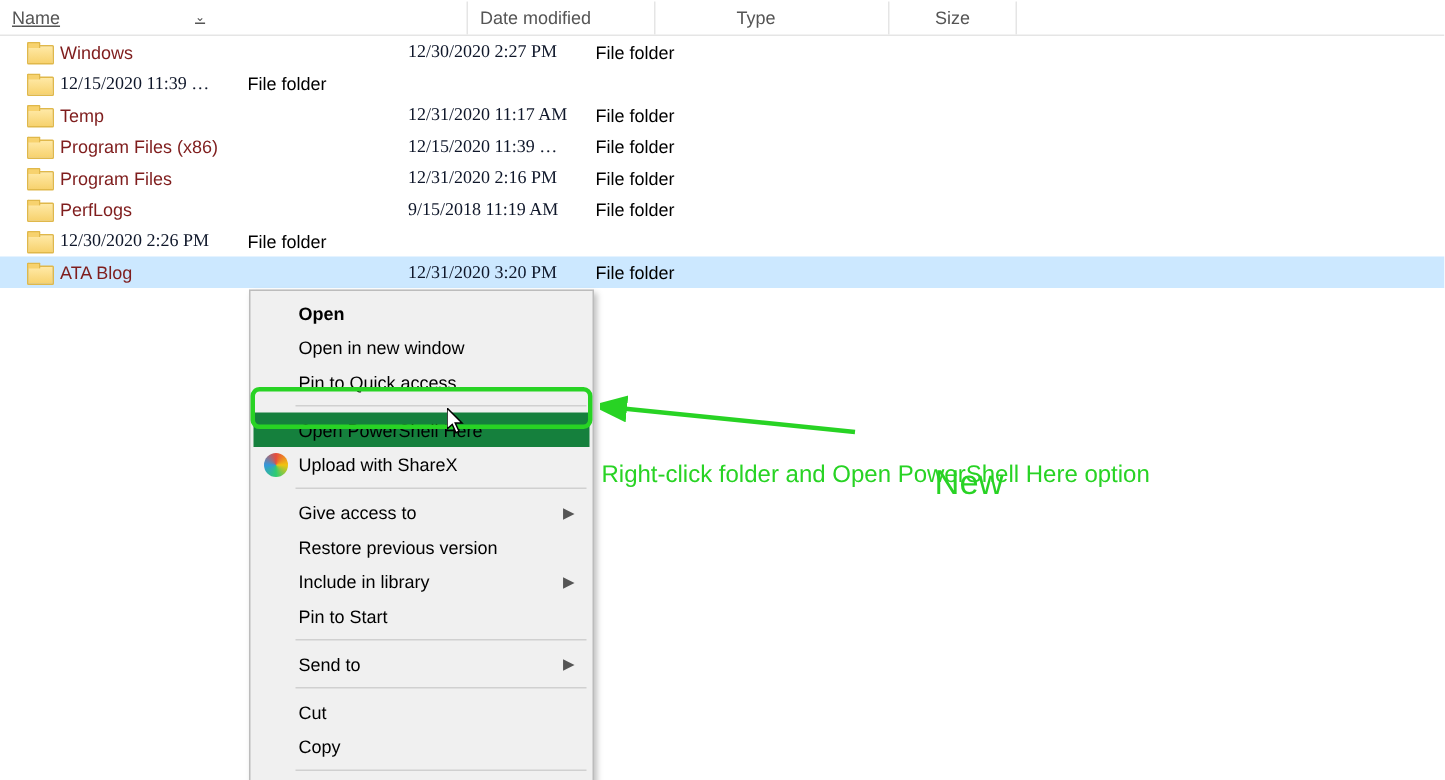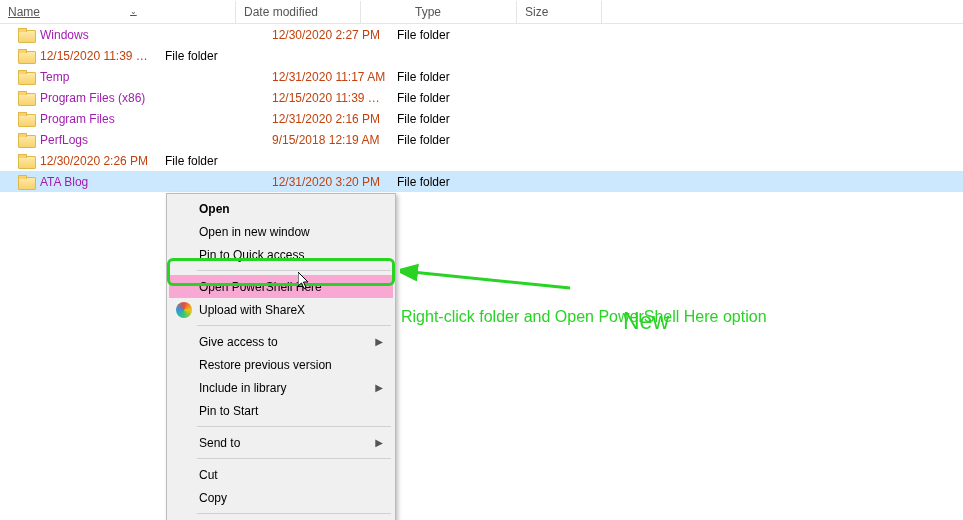--- a/index.html
+++ b/index.html
@@ -20,24 +20,24 @@
       color: #333;
     }
     .header-cell {
       padding: 4px 8px;
       border-right: 1px solid #e5e5e5;
       font-size: 12px;
       color: #555;
       display: flex;
       align-items: center;
     }
-    .col-name { width: 236px; text-decoration: underline; }
+    .col-name { width: 312px; text-decoration: underline; }
     .col-date { width: 125px; align-items: center; }
     .col-type { width: 110px; margin-left: 46px; }
-    .col-size { width: 85px; }
+    .col-size { width: 85px; justify-content: center; }
     .sort-arrow {
       margin: 0 auto 0 90px;
       font-size: 8px;
       color: #555;
     }
     .file-list { }
     .file-row {
       display: flex;
       height: 21px;
       align-items: center;
@@ -65,22 +65,22 @@
     .folder-icon::after {
       content: "";
       position: absolute;
       top: 0; left: 0;
       width: 7px; height: 3px;
       background: #f7d26e;
       border: 1px solid #e0b84a;
       border-bottom: none;
       border-radius: 1px 1px 0 0;
     }
-    .file-name { width: 232px; color: #a21caf; }
-    .file-date { width: 125px; color: #c2410c; }
+    .file-name { width: 232px; color: #7f1d1d; }
+    .file-date { width: 125px; color: #0f172a; font-family: Liberation Serif, serif; }
     .file-type { width: 110px; color: #000; }
 
     .context-menu {
       position: absolute;
       left: 166px;
       top: 193px;
       width: 230px;
       background: #f0f0f0;
       border: 1px solid #bcbcbc;
       box-shadow: 2px 2px 4px rgba(0,0,0,0.25);
@@ -101,21 +101,21 @@
       right: 10px;
       font-size: 10px;
       color: #555;
     }
     .menu-sep {
       height: 1px;
       background: #d0d0d0;
       margin: 4px 2px 4px 28px;
     }
     .menu-item.highlight {
-      background: #f9a8d4;
+      background: #15803d;
     }
     .menu-icon {
       position: absolute;
       left: 7px;
       width: 16px; height: 16px;
     }
     .sharex-icon {
       border-radius: 50%;
       background: conic-gradient(#e74c3c, #f1c40f, #2ecc71, #3498db, #e74c3c);
     }
@@ -208,21 +208,21 @@
     </div>
     <div class="file-row">
       <span class="folder-icon"></span>
       <span class="file-name">Program Files</span>
       <span class="file-date">12/31/2020 2:16 PM</span>
       <span class="file-type">File folder</span>
     </div>
     <div class="file-row">
       <span class="folder-icon"></span>
       <span class="file-name">PerfLogs</span>
-      <span class="file-date">9/15/2018 12:19 AM</span>
+      <span class="file-date">9/15/2018 11:19 AM</span>
       <span class="file-type">File folder</span>
     </div>
     <div class="file-row">
       <span class="folder-icon"></span>
       <span class="file-date">12/30/2020 2:26 PM</span>
       <span class="file-type">File folder</span>
     </div>
     <div class="file-row selected">
       <span class="folder-icon"></span>
       <span class="file-name">ATA Blog</span>

